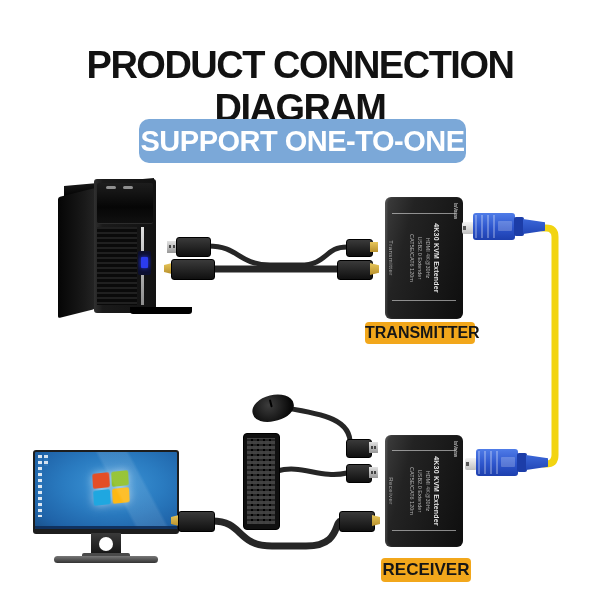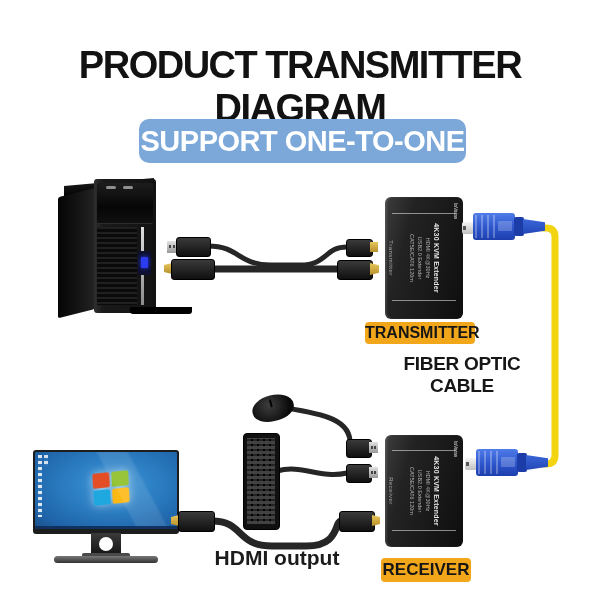--- a/index.html
+++ b/index.html
@@ -108,21 +108,21 @@
   .sc-label{right:3px;top:8px;width:14px;height:10px;background:rgba(255,255,255,.22);border-radius:1px;}
   .sc-collar{left:52px;top:4px;width:10px;height:19px;background:#1c3da8;border-radius:2px;}
   .sc-boot{left:61px;top:6px;width:22px;height:15px;background:linear-gradient(180deg,#3a66d8,#2348b8);
            clip-path:polygon(0 0,100% 22%,100% 78%,0 100%);}
 </style>
 </head>
 <body>
 
 <div class="stage">
 
-  <div class="abs page-title">PRODUCT TRANSMITTER DIAGRAM</div>
+  <div class="abs page-title">PRODUCT CONNECTION DIAGRAM</div>
   <div class="abs pill-badge">SUPPORT ONE-TO-ONE</div>
 
   <svg class="abs cables" width="600" height="600" viewBox="0 0 600 600">
     <path class="wire" stroke-width="7" d="M 213 269 L 338 269"></path>
     <path class="wire" stroke-width="5" d="M 208 246 C 240 246 236 264 270 265 L 300 265 C 328 265 324 247 347 247"></path>
     <path class="wire" stroke-width="7" d="M 212 521 C 244 521 236 546 272 546 L 306 546 C 340 546 334 522 341 521"></path>
     <path class="wire" stroke-width="5" d="M 286 408 C 324 414 352 420 350 445"></path>
     <path class="wire" stroke-width="5" d="M 277 471 C 302 464 320 479 347 473"></path>
     <path class="fiber" stroke-width="7" d="M 543 228 L 546 228 Q 555 228 555 237 L 555 455 Q 555 464 546 464 L 544 464"></path>
   </svg>
@@ -177,21 +177,20 @@
       </div>
     <div class="abs sc-body">
       <div class="abs sc-ridges"></div>
         <div class="abs sc-label"></div>
     </div>
     <div class="abs sc-collar"></div>
     <div class="abs sc-boot"></div>
   </div>
 
   <div class="abs hl-badge" style="left:365px;top:322px;width:110px;height:22px;font-size:16px;line-height:22px">TRANSMITTER</div>
-  <div class="abs fiber-label">FIBER OPTIC CABLE</div>
 
   <div class="abs monitor">
     <div class="abs mon-frame">
       <div class="abs mon-screen">
         <div class="abs mon-icons"></div>
         <div class="abs mon-icons2"></div>
         <div class="abs win-logo">
           <div class="win-pane" style="background:#E44E26"></div>
           <div class="win-pane" style="background:#8CBE23"></div>
           <div class="win-pane" style="background:#1FA7E0"></div>
@@ -223,21 +222,20 @@
   <div class="abs plug-body" style="left:346px;top:464px;width:24px;height:17px"></div>
   <div class="abs tip-silver" style="left:369px;top:467px;width:9px;height:11px">
     <span class="usb-slot" style="left:2px"></span>
       <span class="usb-slot" style="left:5px"></span>
   </div>
   <div class="abs tip-gold clip-l" style="left:171px;top:515px;width:8px;height:11px"></div>
   <div class="abs plug-body" style="left:178px;top:511px;width:35px;height:19px"></div>
   <div class="abs plug-body" style="left:339px;top:511px;width:34px;height:19px"></div>
   <div class="abs tip-gold clip-r" style="left:372px;top:515px;width:8px;height:11px"></div>
 
-  <div class="abs cable-label" style="left:207px;top:546px;width:140px">HDMI output</div>
 
   <div class="abs device" style="left:385px;top:435px;height:112px">
     <div class="abs groove" style="top:15px"></div>
     <div class="abs groove" style="bottom:16px"></div>
     <div class="abs dev-brand">laVatas</div>
     <div class="abs dev-side">Receiver</div>
     <div class="abs dev-text">
       <div class="dev-line1">4K30 KVM Extender</div>
       <div class="dev-line">HDMI 4K@30Hz</div>
       <div class="dev-line">USB2.0 Extender</div>

